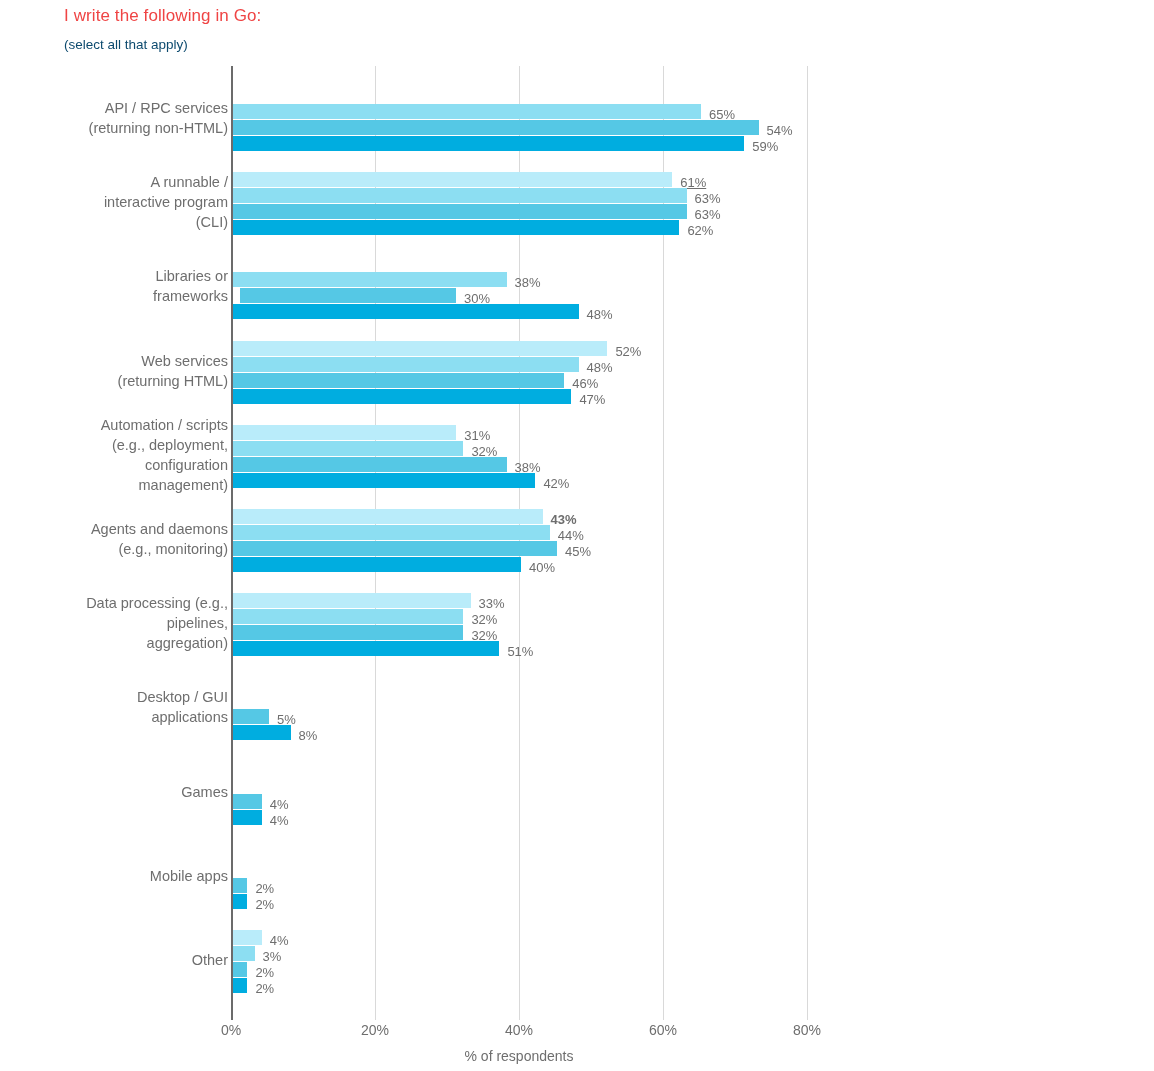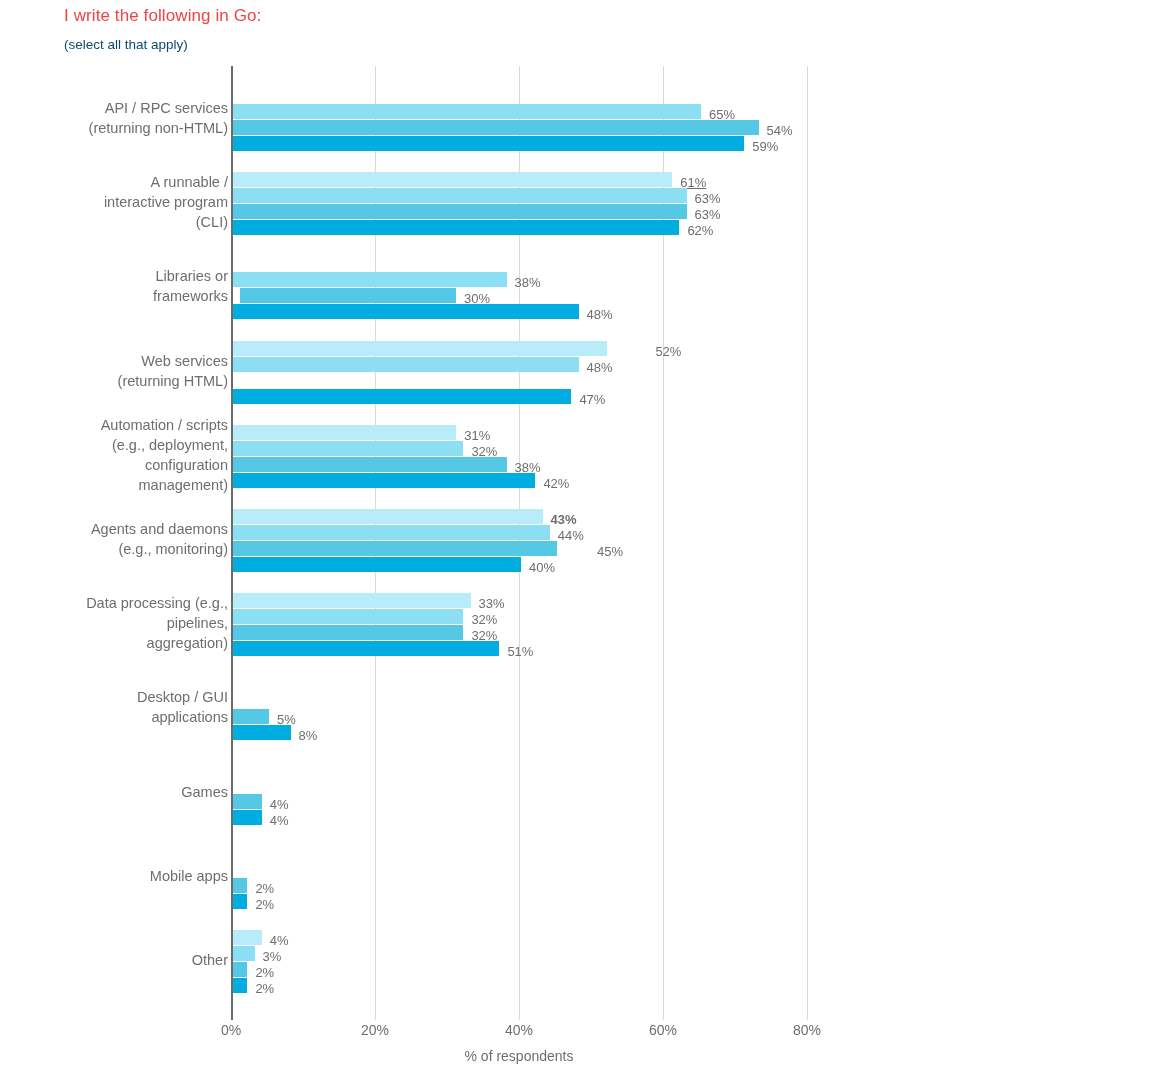--- a/index.html
+++ b/index.html
@@ -207,25 +207,29 @@
         <div class="bar-slot" style="top: 48px; width: 576px;">
           <div class="bar" title="48%" style="width: 345.6px; background: rgb(0, 173, 224);"></div>
           <div class="bar-value" style="left: 353.6px;">48%</div>
         </div>
       </div>
       <div class="cat-group" style="top: 340.6px; height: 64px;">
         <div class="cat-label" style="top: 10px;">Web services
 (returning HTML)</div>
         <div class="bar-slot" style="top: 0px; width: 576px;">
           <div class="bar" title="52%" style="width: 374.4px; background: rgb(185, 236, 250);"></div>
-          <div class="bar-value" style="left: 382.4px; margin-left: 40px;">52%</div>
+          <div class="bar-value" style="left: 382.4px;">52%</div>
         </div>
         <div class="bar-slot" style="top: 16px; width: 576px;">
           <div class="bar" title="48%" style="width: 345.6px; background: rgb(140, 222, 242);"></div>
           <div class="bar-value" style="left: 353.6px;">48%</div>
+        </div>
+        <div class="bar-slot" style="top: 32px; width: 576px;">
+          <div class="bar" title="46%" style="width: 331.2px; background: rgb(85, 200, 229);"></div>
+          <div class="bar-value" style="left: 339.2px;">46%</div>
         </div>
         <div class="bar-slot" style="top: 48px; width: 576px;">
           <div class="bar" title="47%" style="width: 338.4px; background: rgb(0, 173, 224);"></div>
           <div class="bar-value" style="left: 346.4px;">47%</div>
         </div>
       </div>
       <div class="cat-group" style="top: 424.8px; height: 64px;">
         <div class="cat-label" style="top: -10px;">Automation / scripts
 (e.g., deployment,
 configuration
@@ -253,21 +257,21 @@
         <div class="bar-slot" style="top: 0px; width: 576px;">
           <div class="bar" title="43%" style="width: 309.6px; background: rgb(185, 236, 250);"></div>
           <div class="bar-value" style="left: 317.6px; font-weight: bold;">43%</div>
         </div>
         <div class="bar-slot" style="top: 16px; width: 576px;">
           <div class="bar" title="44%" style="width: 316.8px; background: rgb(140, 222, 242);"></div>
           <div class="bar-value" style="left: 324.8px;">44%</div>
         </div>
         <div class="bar-slot" style="top: 32px; width: 576px;">
           <div class="bar" title="45%" style="width: 324px; background: rgb(85, 200, 229);"></div>
-          <div class="bar-value" style="left: 332px; margin-left: 32px;">45%</div>
+          <div class="bar-value" style="left: 332px;">45%</div>
         </div>
         <div class="bar-slot" style="top: 48px; width: 576px;">
           <div class="bar" title="40%" style="width: 288px; background: rgb(0, 173, 224);"></div>
           <div class="bar-value" style="left: 296px;">40%</div>
         </div>
       </div>
       <div class="cat-group" style="top: 593.2px; height: 64px;">
         <div class="cat-label" style="top: 0px;">Data processing (e.g.,
 pipelines,
 aggregation)</div>

